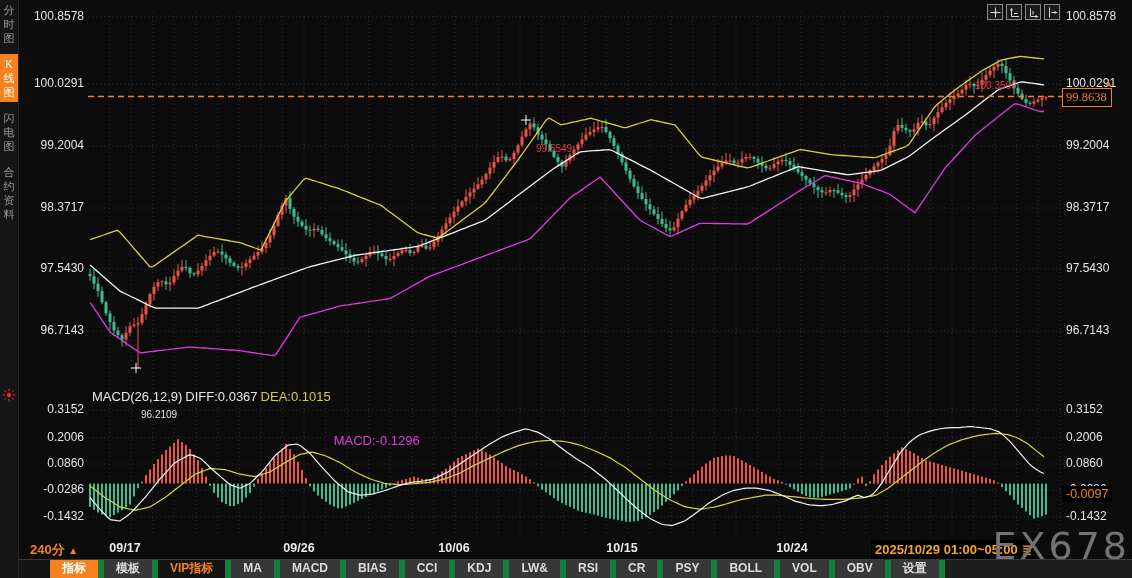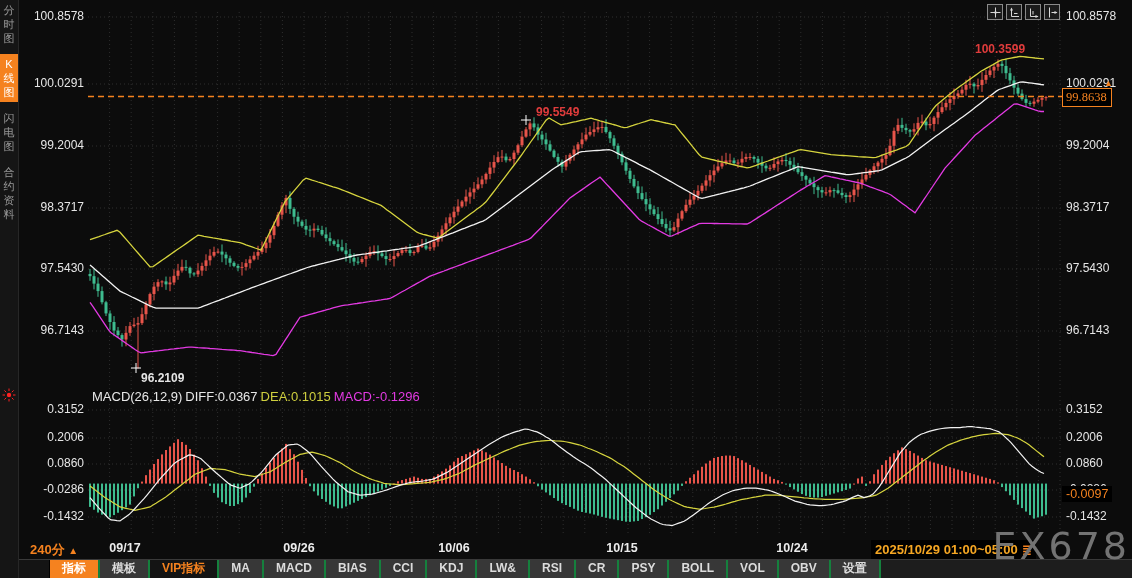--- a/index.html
+++ b/index.html
@@ -26,42 +26,42 @@
                   display:flex;align-items:center;justify-content:center;cursor:pointer;}
   
   .tick{position:absolute;font-size:12px;color:#e6e6e6;z-index:3;}
   .tick.left{width:84px;text-align:right;}
   .tick.right{left:1066px;text-align:left;}
   .period-label{position:absolute;left:30px;top:541px;color:#f5821f;font-size:13px;
                 font-weight:bold;z-index:4;}
   
   .macd-hdr{position:absolute;left:92px;top:389px;font-size:13px;z-index:4;white-space:nowrap;
             color:#e8e8e8;display:flex;gap:3px;}
-  .macd-hdr .dea{color:#cfcf3f;} .macd-hdr .mac{color:#e23ae2;}
+  .macd-hdr .dea{color:#cfcf3f;} .macd-hdr .mac{color:#e23ae2;margin-top:44px;}
   
-  .anno{position:absolute;font-size:12px;font-weight:bold;z-index:4;white-space:nowrap;}
+  .anno{position:absolute;font-size:10px;font-weight:normal;z-index:4;white-space:nowrap;margin-top:38px;}
   
   .ptag{position:absolute;left:1062px;background:#000;border:1px solid #f5821f;color:#f5821f;
         font-size:12.5px;padding:1px 4px 1px 3px;z-index:5;}
   .mtag{position:absolute;left:1062px;background:#000;color:#f5821f;font-size:12.5px;
         padding:1px 4px;z-index:5;}
   .tag-arrow{position:absolute;left:1104px;color:#f5821f;font-size:9px;z-index:5;}
   
   .time-axis{position:absolute;left:19px;right:0;top:540px;height:20px;z-index:4;}
   .date-tick{position:absolute;top:1px;color:#ececec;font-size:12.5px;font-weight:bold;
              transform:translateX(-50%);}
   .cur-time{position:absolute;left:852px;top:0px;background:#000;color:#f5a623;font-size:13px;
             font-weight:bold;padding:2px 4px;white-space:nowrap;}
   .cur-time .cicon{color:#f5821f;margin-left:4px;font-size:12px;}
   
   .toolbar{position:absolute;left:19px;right:0;bottom:0;height:18px;background:#1d1d1d;
            border-top:1px solid #3a3a3a;display:flex;align-items:stretch;z-index:5;}
   .tb-spacer{width:30px;background:#141414;border-right:1px solid #000;}
   .tb-btn{background:#373737;color:#dcdcdc;font-size:12px;font-weight:bold;line-height:17px;
-          padding:0 12px;border-right:2px solid #15803d;cursor:pointer;white-space:nowrap;text-align:center;}
+          padding:0 12px;border-right:6px solid #15803d;cursor:pointer;white-space:nowrap;text-align:center;}
   .tb-btn.active{background:#f5821f;color:#fff;}
   .tb-btn.vip{background:#141414;color:#f5821f;}
   .watermark{position:absolute;right:2px;top:524px;z-index:6;color:#737373;font-size:38px;
              letter-spacing:3px;font-family:"DejaVu Sans",sans-serif;pointer-events:none;}
   svg.chart{position:absolute;left:0;top:0;z-index:1;}
 </style>
 </head>
 <body>
 
 <div class="app">

